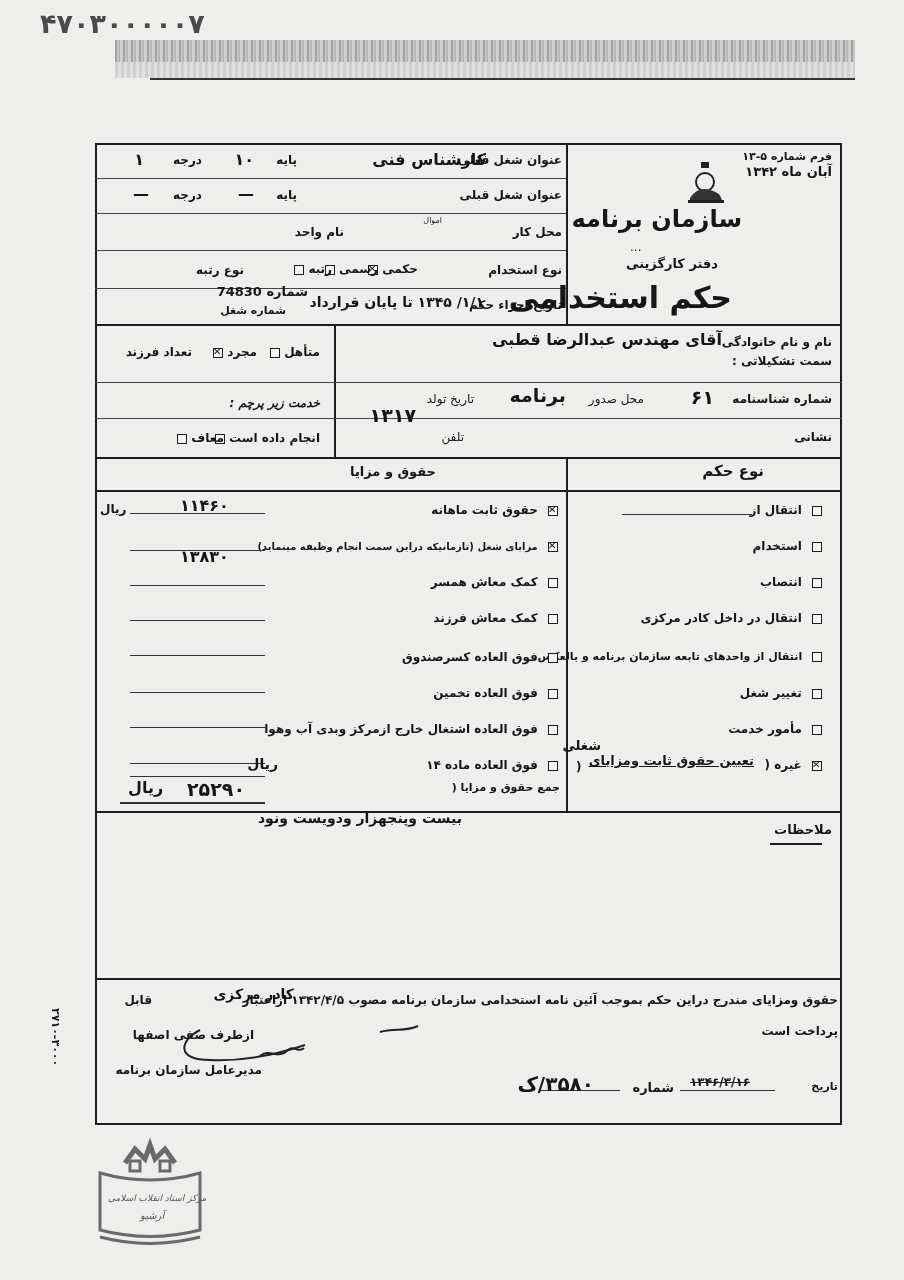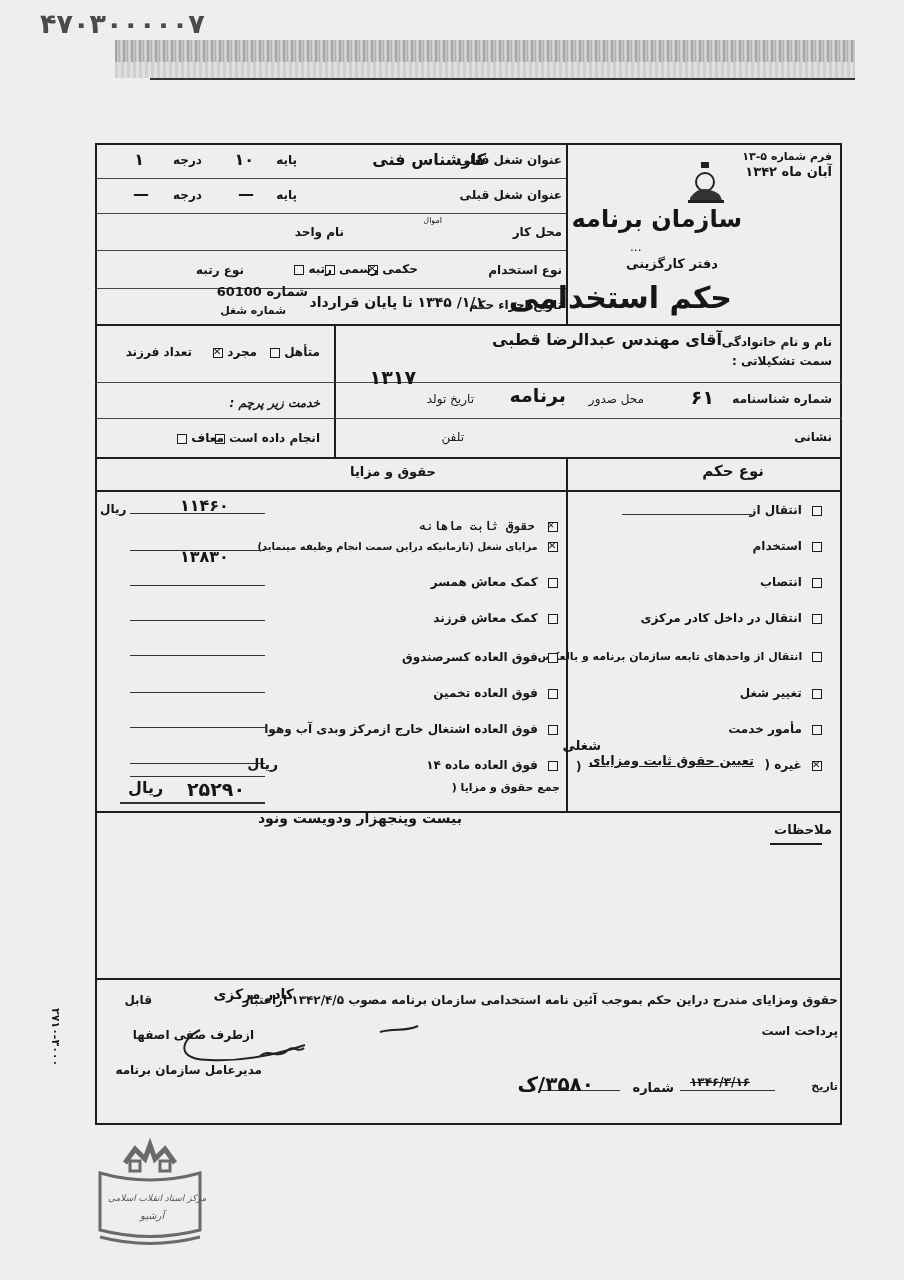--- a/index.html
+++ b/index.html
@@ -113,21 +113,21 @@
   <span class="box"></span>
 </div>
 <div class="abs rtl chk-row" style="right:572px; top:262px;">
   <span>رتبه</span>
   <span class="box"></span>
 </div>
 <div class="abs rtl lbl" style="right:660px; top:263px;">نوع رتبه</div>
 
 <div class="abs rtl lbl" style="right:342px; top:298px;">تاریخ اجراء حکم</div>
 <div class="abs rtl hand" style="right:420px; top:294px; font-size:14px;">۱/۱/ ۱۳۴۵ تا پایان قرارداد</div>
-<div class="abs rtl hand" style="right:596px; top:284px; font-size:13px;">شماره 60100</div>
+<div class="abs rtl hand" style="right:596px; top:284px; font-size:13px;">شماره 74830</div>
 <div class="abs rtl lbl" style="right:618px; top:304px; font-size:11px;">شماره شغل</div>
 
 <div class="vline" style="left:334px; top:325px; height:133px;"></div>
 <div class="hline thin" style="left:95px; top:382px; width:747px;"></div>
 <div class="hline thin" style="left:95px; top:418px; width:747px;"></div>
 <div class="hline" style="left:95px; top:457px; width:747px;"></div>
 
 <div class="abs rtl lbl" style="right:72px; top:335px;">نام و نام خانوادگی</div>
 <div class="abs rtl hand" style="right:182px; top:330px;">آقای مهندس عبدالرضا قطبی</div>
 <div class="abs rtl lbl" style="right:72px; top:354px;">سمت تشکیلاتی :</div>
@@ -140,21 +140,21 @@
   <span>مجرد</span>
   <span class="box checked"></span>
 </div>
 <div class="abs rtl lbl" style="right:712px; top:345px;">تعداد فرزند</div>
 
 <div class="abs rtl lbl" style="right:72px; top:392px;">شماره شناسنامه</div>
 <div class="abs rtl hand-lg" style="right:190px; top:386px;">۶۱</div>
 <div class="abs rtl lbl" style="right:260px; top:392px; font-weight:normal;">محل صدور</div>
 <div class="abs rtl hand-lg" style="right:338px; top:384px;">برنامه</div>
 <div class="abs rtl lbl" style="right:430px; top:392px; font-weight:normal;">تاریخ تولد</div>
-<div class="abs rtl hand-lg" style="right:488px; top:366px;">۱۳۱۷</div>
+<div class="abs rtl hand-lg" style="right:488px; top:404px;">۱۳۱۷</div>
 
 <div class="abs rtl lbl" style="right:584px; top:396px;font-style:italic;">خدمت زیر پرچم :</div>
 
 <div class="abs rtl lbl" style="right:72px; top:430px;">نشانی</div>
 <div class="abs rtl lbl" style="right:440px; top:430px; font-weight:normal;">تلفن</div>
 
 <div class="abs rtl chk-row" style="right:584px; top:431px;">
   <span>انجام داده است</span>
   <span class="box"></span>
 </div>
@@ -201,21 +201,21 @@
   <span>مأمور خدمت</span>
 </div>
 <div class="abs rtl chk-row" style="right:82px; top:758px;">
   <span class="box checked"></span>
   <span>غیره (</span>
 </div>
 <div class="abs rtl hand" style="right:150px; top:753px; font-size:13px; text-decoration:underline;">تعیین حقوق ثابت ومزایای</div>
 <div class="abs rtl hand" style="right:303px; top:738px; font-size:13px;">شغلی</div>
 <div class="abs" style="left:576px; top:760px; font-size:12px; font-weight:bold;">)</div>
 
-<div class="abs rtl chk-row" style="right:346px; top:519px;font-family:Liberation Mono, monospace;">
+<div class="abs rtl chk-row" style="right:346px; top:503px;">
   <span class="box checked"></span>
   <span>حقوق ثابت ماهانه</span>
 </div>
 <div class="dash-line" style="left:130px; top:513px; width:135px;"></div>
 <div class="abs hand" style="left:180px; top:496px;">۱۱۴۶۰</div>
 <div class="abs rtl lbl" style="left:100px; top:502px;">ریال</div>
 
 <div class="abs rtl chk-row" style="right:346px; top:539px;">
   <span class="box checked"></span>
   <span style="font-size:10px;padding-left:37px;">مزایای شغل (تازمانیکه دراین سمت انجام وظیفه مینماید)</span>

